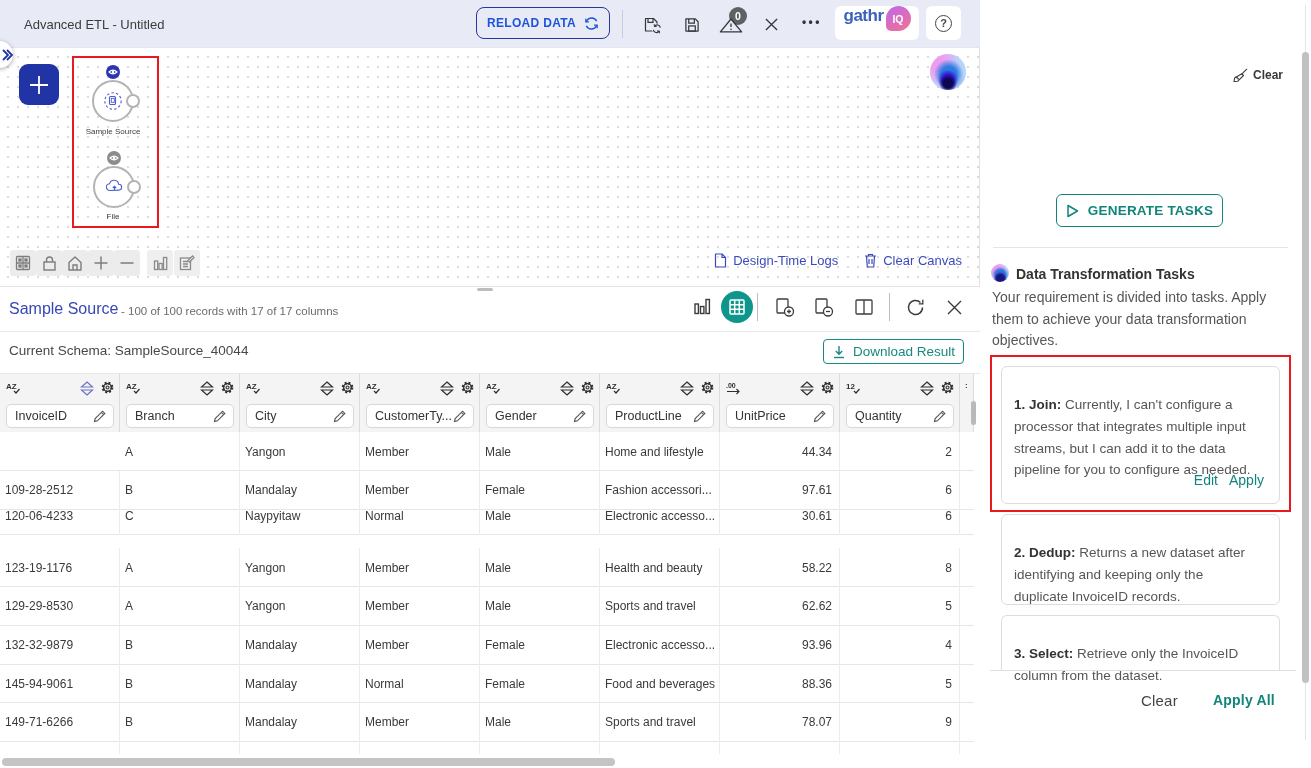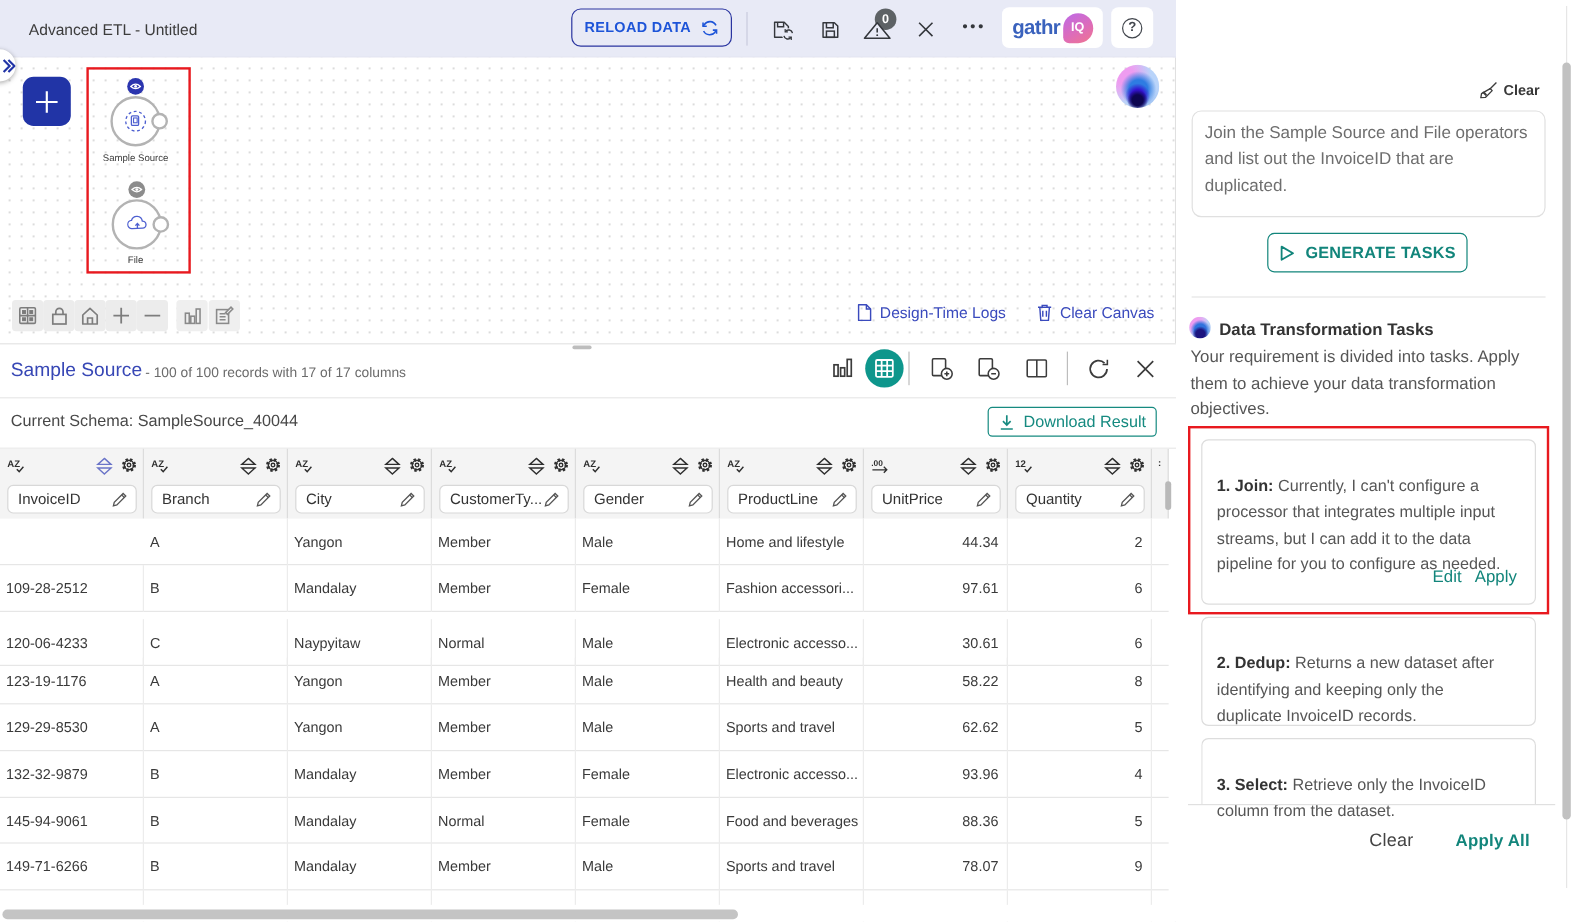--- a/index.html
+++ b/index.html
@@ -8,21 +8,21 @@
 
 
 #left { position:absolute; left:0; top:0; width:980px; height:768px; border-right:1px solid #e0e0e0; }
 
 
 #topbar { position:absolute; left:0; top:0; width:980px; height:48px; background:#e8eaf6; border-bottom:1px solid #e3e5f1; }
 #title { position:absolute; left:24px; top:17px; font-size:13px; color:#3c3c3c; }
 #reload { position:absolute; left:476px; top:7px; width:134px; height:32px; border:1.5px solid #2a35a0; border-radius:8px; color:#1d54d8; font-size:12px; font-weight:bold; letter-spacing:.3px; display:flex; align-items:center; justify-content:center; gap:8px; }
 #tb-sep { position:absolute; left:622px; top:10px; width:1px; height:28px; background:#c9cbdd; }
 .tbicon { position:absolute; top:17px; }
-#gathrbtn { position:absolute; left:835px; top:6px; width:84px; height:34px; background:#fff; border-radius:6px; display:flex; align-items:center; justify-content:center; }
+#gathrbtn { position:absolute; left:835px; top:6px; width:84px; height:34px; background:#fff; border-radius:6px; display:flex; justify-content:center; }
 #helpbtn { position:absolute; left:926px; top:6px; width:35px; height:34px; background:#fff; border-radius:6px; display:flex; align-items:center; justify-content:center; }
 
 
 #canvas { position:absolute; left:0; top:48px; width:979px; height:238px; background:#fff;
   background-image:radial-gradient(circle, #dcdcdc 0.95px, rgba(220,220,220,0) 1.25px);
   background-size:10px 10px; background-position:3px 4px; }
 #toggle { position:absolute; left:-14px; top:-7px; width:27px; height:27px; background:#fff; border-radius:50%; box-shadow:0 1px 4px rgba(0,0,0,.35); display:flex; align-items:center; justify-content:flex-end; }
 #plusbtn { position:absolute; left:19px; top:16px; width:40px; height:41px; background:#2134a6; border-radius:9px; color:#fff; display:flex; align-items:center; justify-content:center; }
 #redrect1 { position:absolute; left:72px; top:8px; width:87px; height:172px; border:2.5px solid #e8191f; }
 .node-circle { position:absolute; border:2px solid #b3b3b3; border-radius:50%; background:#fff; }
@@ -461,21 +461,21 @@
           <div class="tr" style="top:38.7px">
             <div class="td" style="left:0px; width:120px;">109-28-2512</div>
             <div class="td" style="left:120px; width:120px;">B</div>
             <div class="td" style="left:240px; width:120px;">Mandalay</div>
             <div class="td" style="left:360px; width:120px;">Member</div>
             <div class="td" style="left:480px; width:120px;">Female</div>
             <div class="td" style="left:600px; width:120px;">Fashion accessori...</div>
             <div class="td num" style="left:720px; width:120px;">97.61</div>
             <div class="td num" style="left:840px; width:120px;">6</div>
           </div>
-          <div class="tr" style="top:84px">
+          <div class="tr" style="top:64px">
             <div class="td" style="left:0px; width:120px;">120-06-4233</div>
             <div class="td" style="left:120px; width:120px;">C</div>
             <div class="td" style="left:240px; width:120px;">Naypyitaw</div>
             <div class="td" style="left:360px; width:120px;">Normal</div>
             <div class="td" style="left:480px; width:120px;">Male</div>
             <div class="td" style="left:600px; width:120px;">Electronic accesso...</div>
             <div class="td num" style="left:720px; width:120px;">30.61</div>
             <div class="td num" style="left:840px; width:120px;">6</div>
           </div>
           <div class="tr" style="top:116.10000000000001px">
@@ -544,21 +544,20 @@
         <div id="hscroll"></div>
     </div>
   </div>
 
   <div id="right">
     <div id="clearlink"><svg width="15" height="14" viewBox="0 0 15 14" fill="none" stroke="#3c3c3c" stroke-width="1.1">
           <path d="M14 0.8 8.2 6.6"></path>
           <path d="M8.8 5.8 10.5 7.5 4.8 13.2 1 13.6 1.6 10z" stroke-linejoin="round"></path>
           <path d="M3.3 8.4l2.6 2.6M5.6 11.8 2.4 8.8" stroke-width="0.9"></path>
         </svg>Clear</div>
-    <div id="queryarea">Join the Sample Source and File operators<br>and list out the InvoiceID that are<br>duplicated.</div>
     <div id="genbtn"><svg width="13" height="14" viewBox="0 0 13 14" fill="none" stroke="#12857b" stroke-width="1.5" stroke-linejoin="round">
           <path d="M2 1.5v11L11.5 7z"></path>
         </svg>GENERATE TASKS</div>
     <div id="rdiv1"></div>
     <div id="dtt-ball"></div>
     <div id="dtt-title">Data Transformation Tasks</div>
     <div id="dtt-para">Your requirement is divided into tasks. Apply<br>them to achieve your data transformation<br>objectives.</div>
     <div id="task1red"></div>
     <div class="taskcard" style="top:366px; height:138px;">
       <div class="tasktext"><b>1. Join:</b> Currently, I can't configure a<br>processor that integrates multiple input<br>streams, but I can add it to the data<br>pipeline for you to configure as needed.</div>

